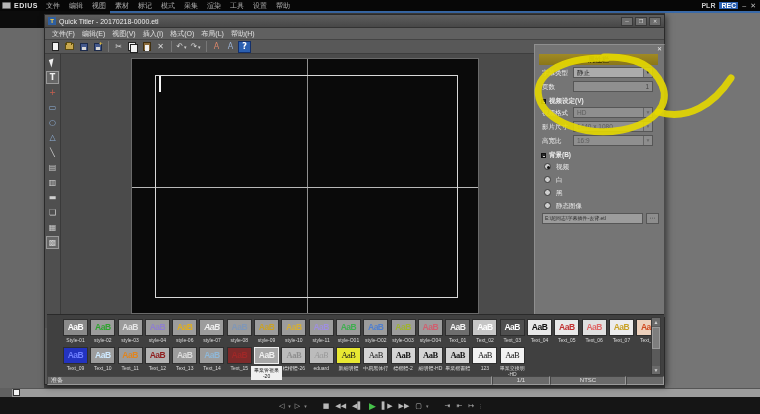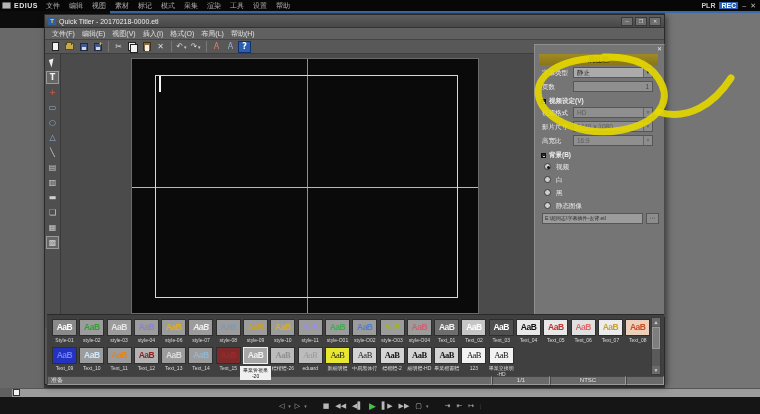--- a/index.html
+++ b/index.html
@@ -91,21 +91,21 @@
   .p-sectxt{position:absolute;left:14px;top:0;color:#ececec;font-size:6.5px;font-weight:bold}
   .radio-row{position:absolute;left:0;width:100%;height:12px}
   .rdot{position:absolute;left:9px;top:1px;width:7px;height:7px;border-radius:50%;background:#cfcfcf;border:1px solid #3a3a3a}
   .rdot.on::after{content:"";position:absolute;left:1.5px;top:1.5px;width:3px;height:3px;border-radius:50%;background:#111}
   .rlabel{position:absolute;left:21px;top:1px;color:#ececec;font-size:6.5px}
   #p-path{position:absolute;left:7px;top:168px;width:101px;height:11px;background:#9c9c9c;border:1px solid #565656;color:#2a2a2a;font-size:5px;line-height:9px;padding-left:2px;white-space:nowrap;overflow:hidden}
   #p-browse{position:absolute;left:111px;top:168px;width:13px;height:11px;background:#8d8d8d;border:1px solid #565656;color:#333;font-size:6px;text-align:center;line-height:9px}
 
   
   #t-styles{position:absolute;left:2px;top:299px;width:617px;height:62px;background:#404040;border-top:1px solid #2a2a2a}
-  .chip-row{position:absolute;left:5px;display:flex}
+  .chip-row{position:absolute;left:16px;display:flex}
   #chip-row1{top:4px}
   #chip-row2{top:32px}
   .chip{position:relative;width:25px;margin-right:2.3px;flex:none}
   .chip-thumb{width:25px;height:17px;display:flex;align-items:center;justify-content:center;border:1px solid #2e2e2e;overflow:hidden}
   .chip.selected .chip-thumb{border:1px solid #f0f0f0}
   .chip-aab{font-size:8.5px;letter-spacing:-.5px;line-height:9px}
   .chip-label{margin-top:1px;color:#dcdcdc;font-size:5px;line-height:6px;text-align:center;white-space:nowrap;overflow:hidden}
   .chip.selected .chip-label{position:absolute;left:-3px;top:18px;width:31px;background:#f0f0f0;color:#111;z-index:3;padding:1px 0}
   #styles-scroll{position:absolute;right:3px;top:2px;width:10px;height:58px;background:#5a5a5a;border:1px solid #3a3a3a}
   .sarrow{position:absolute;left:0;width:8px;height:8px;color:#d0d0d0;font-size:5px;text-align:center;line-height:8px;background:#6a6a6a}

